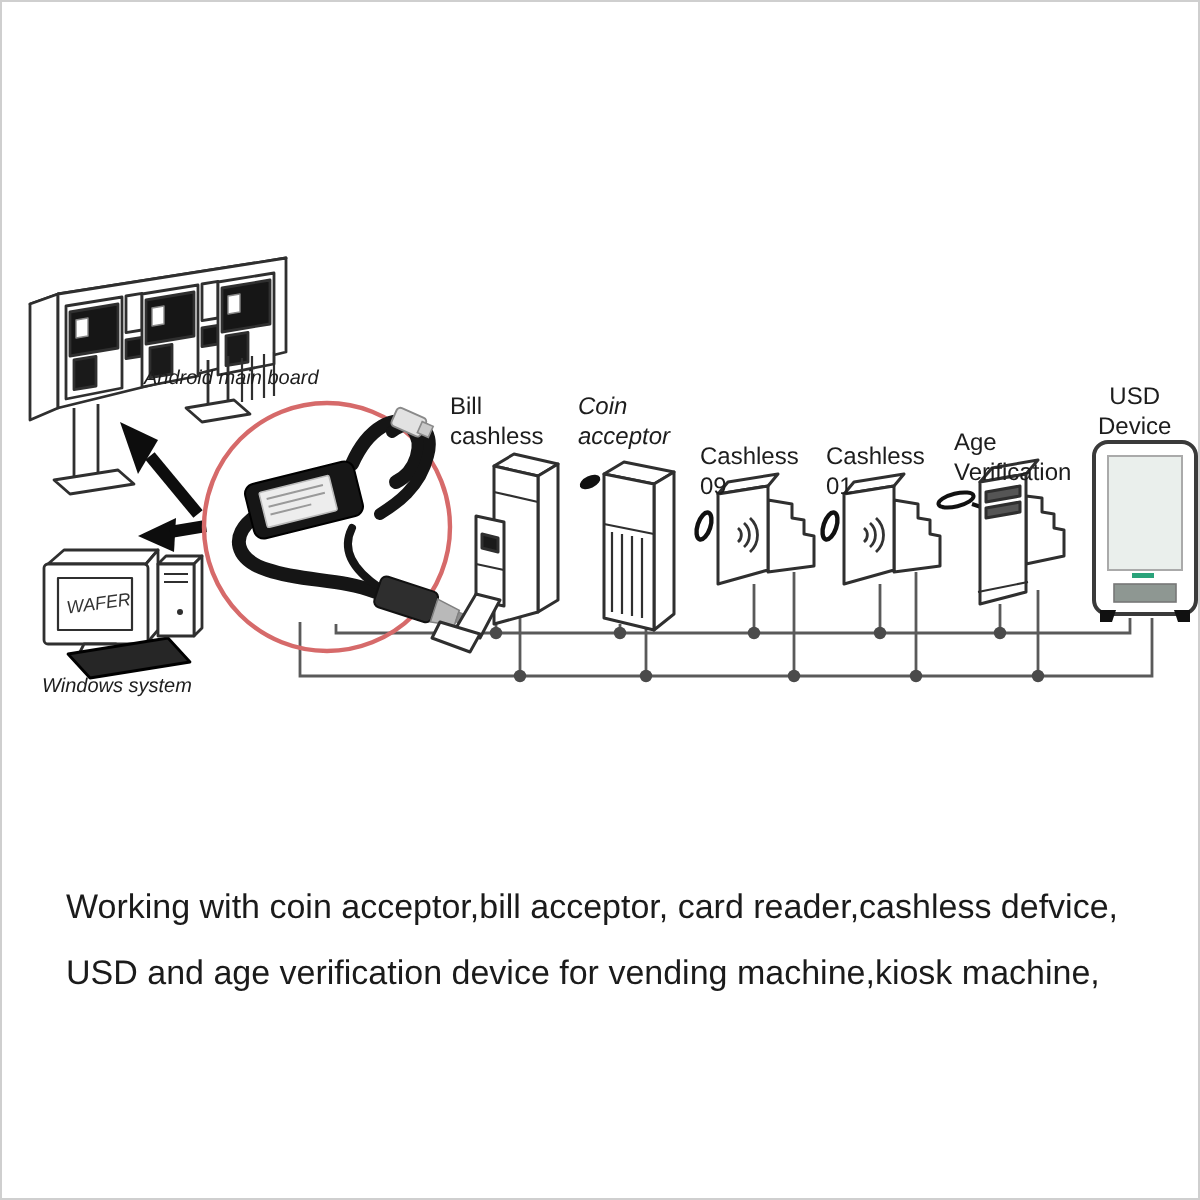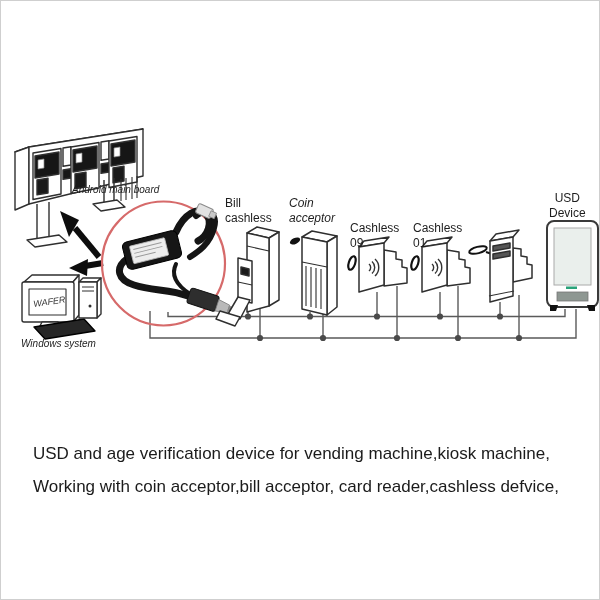--- a/index.html
+++ b/index.html
@@ -210,23 +210,27 @@
     <div>acceptor</div>
   </div>
   <div class="lbl lbl-dev" style="left:350px;top:221px;">
     <div>Cashless</div>
     <div>09</div>
   </div>
   <div class="lbl lbl-dev" style="left:413px;top:221px;">
     <div>Cashless</div>
     <div>01</div>
   </div>
+  <div class="lbl lbl-dev" style="left:477px;top:214px;">
+    <div>Age</div>
+    <div>Verification</div>
+  </div>
   <div class="lbl lbl-dev" style="left:549px;top:191px;text-align:center;">
     <div>USD</div>
     <div>Device</div>
   </div>
 
   <div class="para">
+    <div>Working with coin acceptor,bill acceptor, card reader,cashless defvice,</div>
     <div>USD and age verification device for vending machine,kiosk machine,</div>
-    <div>Working with coin acceptor,bill acceptor, card reader,cashless defvice,</div>
   </div>
 
 </div>
 
 </body></html>

